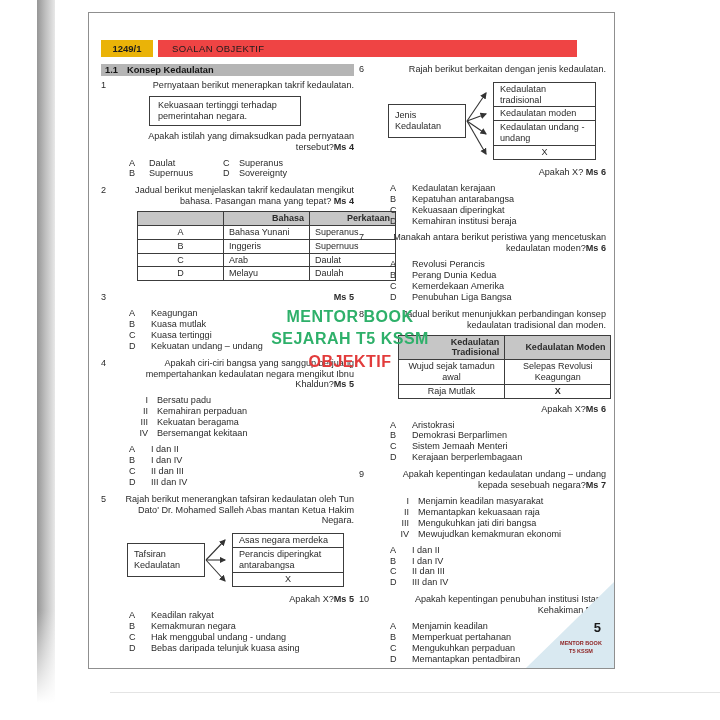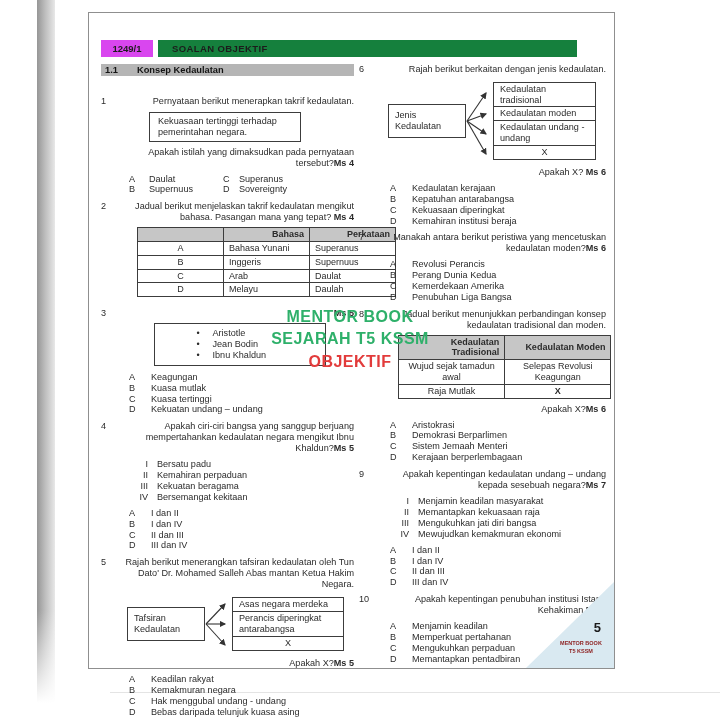--- a/index.html
+++ b/index.html
@@ -20,30 +20,30 @@
   .bottom-line{
     position:absolute; left:110px; right:0; top:692px; height:1px;
     background:#e4e4e4;
   }
   .page{
     position:absolute; left:88px; top:12px; width:527px; height:657px;
     background:#fff; border:1px solid #8f8f8f;
   }
   
   .hdr{ position:absolute; top:27px; left:12px; width:476px; height:17px; display:flex; gap:5px; }
-  .hdr-code{ width:52px; background:#d946ef; font-weight:bold; font-size:9.5px; color:#1c1c1c;
+  .hdr-code{ width:52px; background:#eab308; font-weight:bold; font-size:9.5px; color:#1c1c1c;
     display:flex; align-items:center; justify-content:center; }
-  .hdr-title{ flex:1; background:#15803d; font-weight:bold; font-size:9.5px; color:#1c1c1c;
+  .hdr-title{ flex:1; background:#ef4444; font-weight:normal; font-size:9.5px; color:#1c1c1c;
     display:flex; align-items:center; padding-left:14px; letter-spacing:.4px; }
 
   .col-left { position:absolute; left:12px;  top:51px; width:253px; }
   .col-right{ position:absolute; left:270px; top:51px; width:247px; }
 
   .section-bar{ background:#b5b5b5; font-weight:bold; font-size:9.3px; color:#151515;
-    padding:1px 4px; display:flex; gap:19px; margin-bottom:20px; }
+    padding:1px 4px; display:flex; gap:9px; margin-bottom:4px; }
 
   .q{ display:flex; margin-bottom:6px; font-size:9.1px; line-height:1.2; }
   .qnum{ flex:none; width:24px; }
   .col-right .qnum{ width:27px; }
   .qbody{ flex:1; min-width:0; }
 
   .ptext{ overflow:hidden;text-align:right; }
   .ms{ float:right; font-weight:bold; }
   .ms-inline{ font-weight:bold; }
   .indent{ padding-left:10px; }
@@ -175,34 +175,20 @@
           </tr>
         </tbody>
           </table>
       </div>
     </div>
 
     <div class="q">
       <div class="qnum">3</div>
       <div class="qbody">
         <div class="ptext"><span class="ms">Ms 5</span></div>
-        <div class="bullet-box">
-          <div class="bullet-item">
-              <span class="dot"></span>
-              <span>Aristotle</span>
-            </div>
-          <div class="bullet-item">
-              <span class="dot"></span>
-              <span>Jean Bodin</span>
-            </div>
-          <div class="bullet-item">
-              <span class="dot"></span>
-              <span>Ibnu Khaldun</span>
-            </div>
-        </div>
         <div class="opts">
           <div class="opt">
               <span class="k">A</span>
               <span>Keagungan</span>
             </div>
           <div class="opt">
               <span class="k">B</span>
               <span>Kuasa mutlak</span>
             </div>
           <div class="opt">

